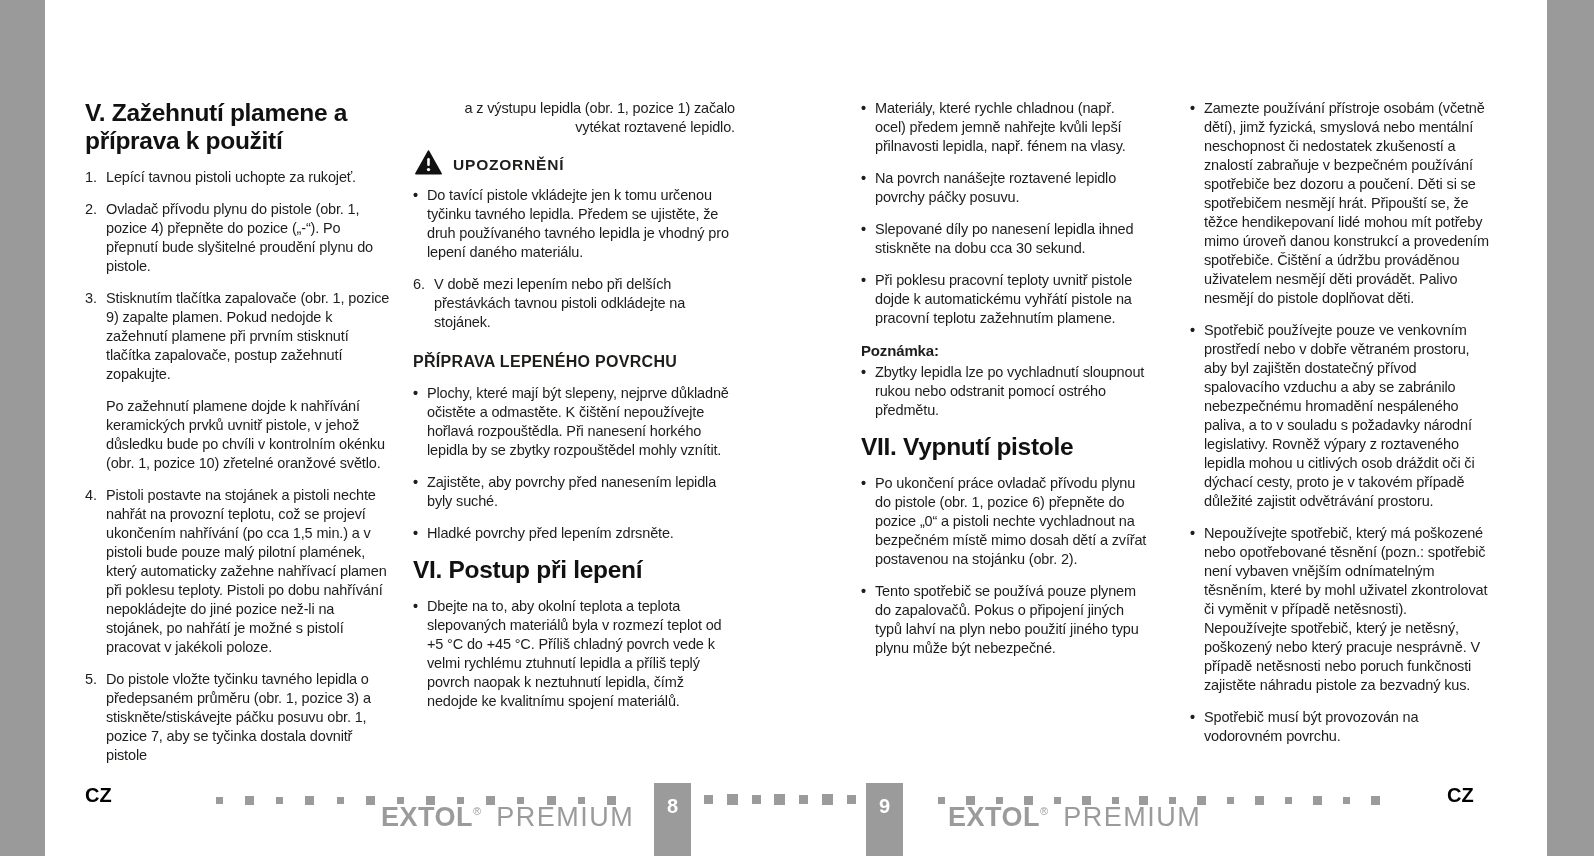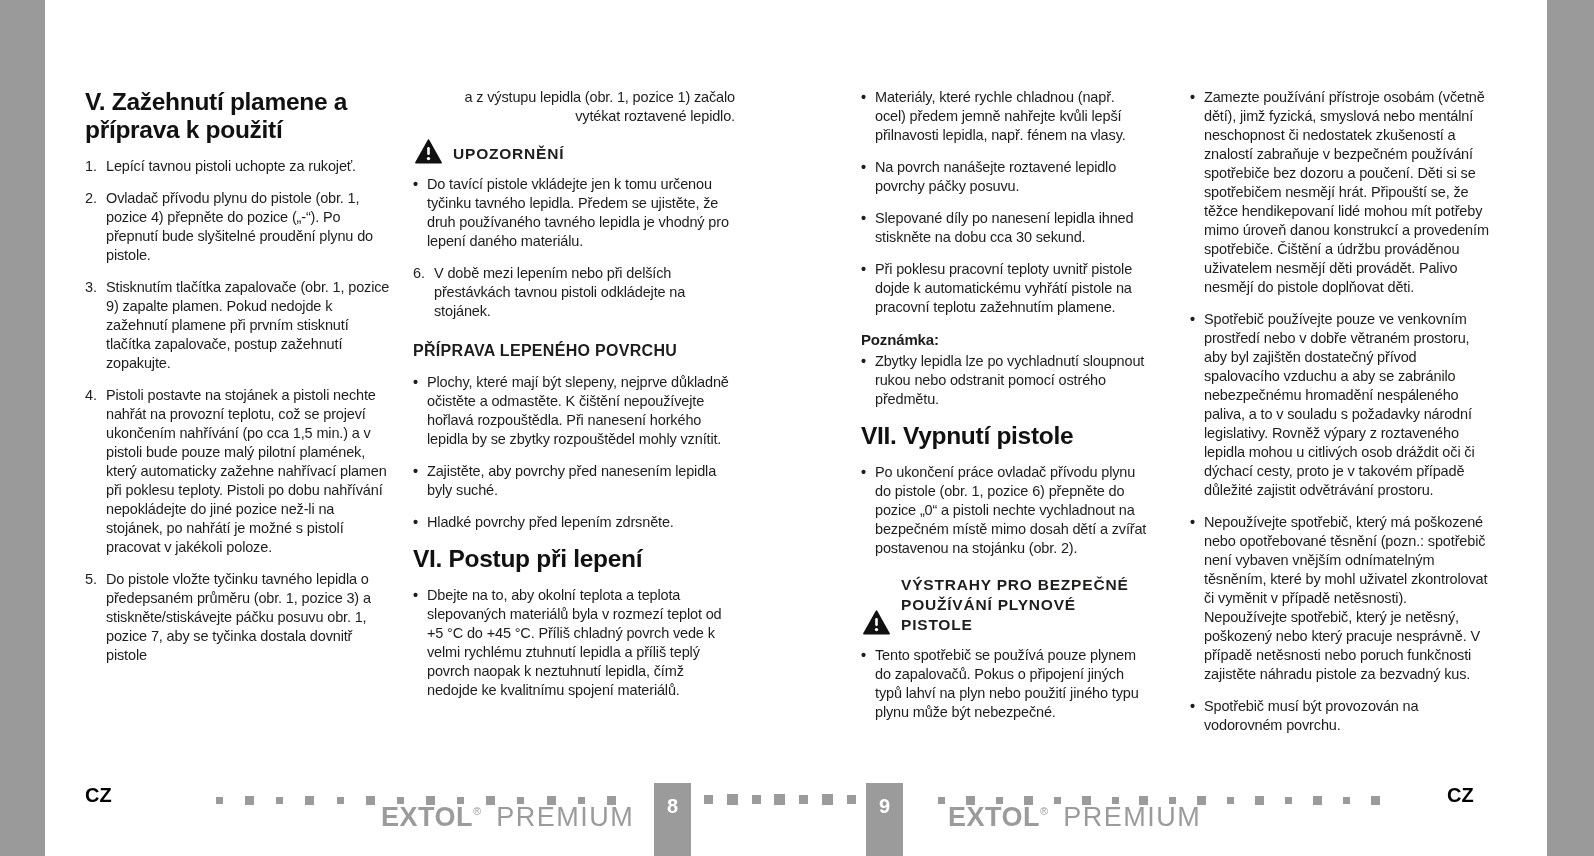--- a/index.html
+++ b/index.html
@@ -4,37 +4,37 @@
 <style>
   html,body{margin:0;padding:0;}
   body{
     width:1594px;height:856px;position:relative;background:#ffffff;
     font-family:"Liberation Sans",sans-serif;color:#1d1d1b;overflow:hidden;
   }
   .sidebar{position:absolute;top:0;height:856px;background:#9a9a9a;}
   #bar-left{left:0;width:45px;}
   #bar-right{left:1547px;width:47px;}
 
-  .column{position:absolute;top:88px;font-size:14.5px;line-height:19px;letter-spacing:-0.15px;}
+  .column{position:absolute;top:99px;font-size:14.5px;line-height:19px;letter-spacing:-0.15px;}
   #col-1{left:85px;width:308px;}
   #col-2{left:413px;width:322px;}
   #col-3{left:861px;width:286px;}
   #col-4{left:1190px;width:302px;}
 
   .h1{font-size:24.5px;line-height:28px;font-weight:bold;letter-spacing:-0.3px;margin:0 0 13px;color:#111;}
   .column .h1:not(:first-child){}
   .item{display:flex;margin:0 0 13px;}
   .item .marker{flex:0 0 auto;width:21px;}
   .item.bullet .marker{width:14px;font-weight:bold;}
   .item .body{flex:1;}
   .cont{padding-left:21px;margin:0 0 13px;}
   .lead{padding-left:7px;margin:0 0 13px;text-align:right;}
   .sub{font-size:16px;font-weight:bold;letter-spacing:0.3px;margin:20px 0 13px;}
   .note{font-weight:bold;font-size:15px;margin:4px 0 3px;}
-  .warn{display:flex;align-items:flex-end;margin:8px 0 11px;padding-left:2px;}
+  .warn{display:flex;align-items:center;margin:8px 0 11px;padding-left:2px;}
   .warn-icon{width:27px;height:25px;flex:0 0 auto;margin-right:11px;}
   .warn-title{font-weight:bold;font-size:15.5px;line-height:20px;letter-spacing:0.8px;white-space:pre-line;padding-top:4px;}
 
   .cz{position:absolute;font-size:20px;font-weight:bold;color:#000000;}
   #cz-left{left:85px;top:784px;}
   #cz-right{left:1447px;top:784px;}
   .pagebox{position:absolute;top:783px;width:37px;height:73px;background:#9b9b9b;color:#ffffff;
     font-weight:bold;font-size:20px;text-align:center;padding-top:12px;box-sizing:border-box;}
   #page-8{left:654px;}
   #page-9{left:866px;}
@@ -64,20 +64,21 @@
       <span class="body">Lepící tavnou pistoli uchopte za rukojeť.</span>
     </div>
     <div class="item num">
       <span class="marker">2.</span>
       <span class="body">Ovladač přívodu plynu do pistole (obr. 1, pozice 4) přepněte do pozice („-“). Po přepnutí bude slyšitelné proudění plynu do pistole.</span>
     </div>
     <div class="item num">
       <span class="marker">3.</span>
       <span class="body">Stisknutím tlačítka zapalovače (obr. 1, pozice 9) zapalte plamen. Pokud nedojde k zažehnutí plamene při prvním stisknutí tlačítka zapalovače, postup zažehnutí zopakujte.</span>
     </div>
+    <div class="cont">Po zažehnutí plamene dojde k nahřívání keramických prvků uvnitř pistole, v jehož důsledku bude po chvíli v kontrolním okénku (obr. 1, pozice 10) zřetelné oranžové světlo.</div>
     <div class="item num">
       <span class="marker">4.</span>
       <span class="body">Pistoli postavte na stojánek a pistoli nechte nahřát na provozní teplotu, což se projeví ukončením nahřívání (po cca 1,5 min.) a v pistoli bude pouze malý pilotní plamének, který automaticky zažehne nahřívací plamen při poklesu teploty. Pistoli po dobu nahřívání nepokládejte do jiné pozice než-li na stojánek, po nahřátí je možné s pistolí pracovat v jakékoli poloze.</span>
     </div>
     <div class="item num">
       <span class="marker">5.</span>
       <span class="body">Do pistole vložte tyčinku tavného lepidla o předepsaném průměru (obr. 1, pozice 3) a stiskněte/stiskávejte páčku posuvu obr. 1, pozice 7, aby se tyčinka dostala dovnitř pistole</span>
     </div>
   </div>
 <div class="column" id="col-2">
@@ -137,29 +138,20 @@
     <div class="note">Poznámka:</div>
     <div class="item bullet">
       <span class="marker">•</span>
       <span class="body">Zbytky lepidla lze po vychladnutí sloupnout rukou nebo odstranit pomocí ostrého předmětu.</span>
     </div>
     <div class="h1">VII. Vypnutí pistole</div>
     <div class="item bullet">
       <span class="marker">•</span>
       <span class="body">Po ukončení práce ovladač přívodu plynu do pistole (obr. 1, pozice 6) přepněte do pozice „0“ a pistoli nechte vychladnout na bezpečném místě mimo dosah dětí a zvířat postavenou na stojánku (obr. 2).</span>
     </div>
-    <div class="warn">
-      <svg class="warn-icon" viewBox="0 0 24 22">
-        <path d="M12 0.8 L23.2 21 H0.8 Z" fill="#111111" stroke="#111111" stroke-width="1.4" stroke-linejoin="round"></path>
-        <rect x="10.85" y="7" width="2.3" height="7.2" rx="1.15" fill="#ffffff"></rect>
-        <circle cx="12" cy="17.3" r="1.5" fill="#ffffff"></circle>
-      </svg>
-      <div class="warn-title">VÝSTRAHY PRO BEZPEČNÉ
-POUŽÍVÁNÍ PLYNOVÉ PISTOLE</div>
-    </div>
     <div class="item bullet">
       <span class="marker">•</span>
       <span class="body">Tento spotřebič se používá pouze plynem do zapalovačů. Pokus o připojení jiných typů lahví na plyn nebo použití jiného typu plynu může být nebezpečné.</span>
     </div>
   </div>
 <div class="column" id="col-4">
     <div class="item bullet">
       <span class="marker">•</span>
       <span class="body">Zamezte používání přístroje osobám (včetně dětí), jimž fyzická, smyslová nebo mentální neschopnost či nedostatek zkušeností a znalostí zabraňuje v bezpečném používání spotřebiče bez dozoru a poučení. Děti si se spotřebičem nesmějí hrát. Připouští se, že těžce hendikepovaní lidé mohou mít potřeby mimo úroveň danou konstrukcí a provedením spotřebiče. Čištění a údržbu prováděnou uživatelem nesmějí děti provádět. Palivo nesmějí do pistole doplňovat děti.</span>
     </div>

